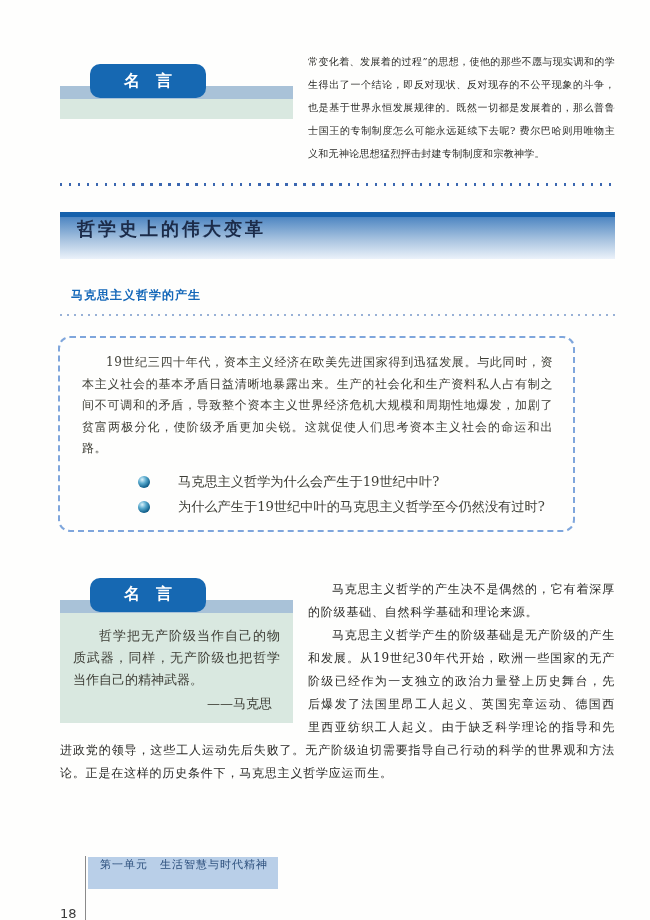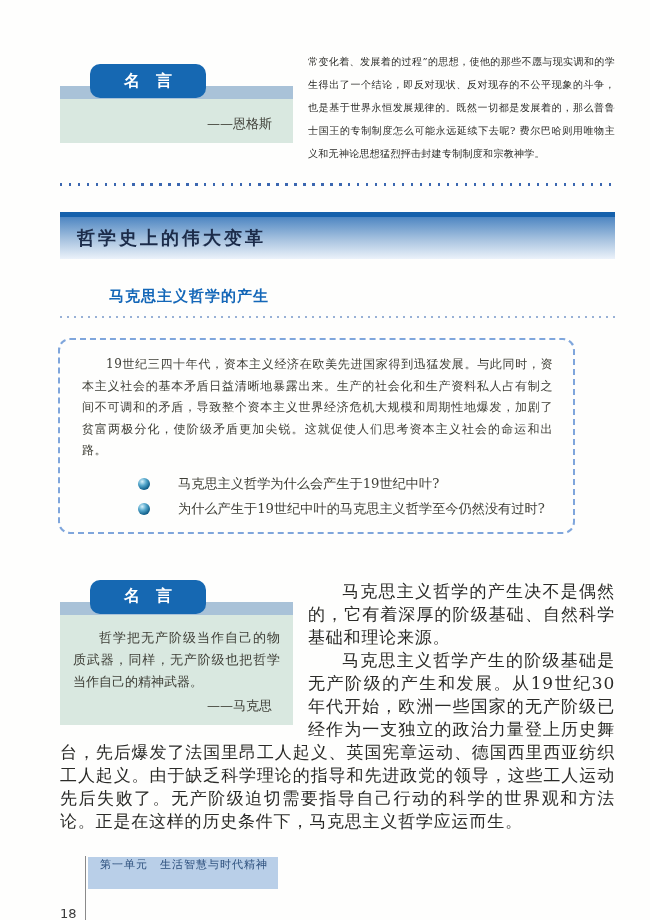--- a/index.html
+++ b/index.html
@@ -23,41 +23,41 @@
 
   
   .sep{height:3px;margin:18px 35px 0 60px;
        background-image:repeating-linear-gradient(90deg,#3b67b0 0 2.5px,transparent 2.5px 9px);}
   .sep.light{height:2px;margin-top:10px;
        background-image:repeating-linear-gradient(90deg,#98b1d6 0 2px,transparent 2px 7px);}
 
   
   .banner{margin:26px 35px 0 60px;height:42px;border-top:5px solid #1561ac;
           background:linear-gradient(180deg,#4e86c2 0%,#a9c4e0 55%,#ebf2fa 100%);
-          display:flex;align-items:center;}
+          display:flex;align-items:flex-start;}
   .banner-title{margin-left:17px;font-size:18px;font-weight:bold;color:#1c2c4a;letter-spacing:3px;}
 
-  .subheading{margin:28px 0 0 109px;font-size:15px;font-weight:bold;color:#1467b8;
+  .subheading{margin:28px 0 0 71px;font-size:12px;font-weight:bold;color:#1467b8;
               font-family:"DejaVu Sans","Liberation Sans",sans-serif;letter-spacing:1px;}
 
   
   .dashed-box{margin:20px 75px 0 58px;border:2px dashed #7fa6dc;border-radius:12px;
               padding:14px 20px 8px 22px;}
   .box-para{margin:0;font-size:12px;line-height:21.5px;text-align:justify;text-indent:2em;
             letter-spacing:0.5px;color:#3e3e36;}
   .questions{list-style:none;margin:12px 0 0 0;padding:0 0 0 56px;}
   .questions li{display:flex;align-items:flex-start;margin-bottom:5px;font-size:13.2px;
                 line-height:20px;color:#3e3e36;gap:16px;}
   .sphere{flex:none;width:12px;height:12px;border-radius:50%;margin:4px 12px 0 0;
           background:radial-gradient(circle at 35% 30%,#d9f2fb 0%,#56a8cc 35%,#13628d 70%,#083c5c 100%);}
 
   
   .bottom-section{padding:46px 35px 0 60px;}
   .qbox-wrap2{float:left;width:233px;height:148px;margin-right:15px;}
-  .body-para{margin:0;text-indent:2em;font-size:17px;line-height:23px;text-align:justify;
+  .body-para{margin:0;text-indent:2em;font-size:12px;line-height:23px;text-align:justify;
              letter-spacing:0.8px;color:#2b2b28;}
 
   
   .footer-num{position:absolute;left:60px;top:906px;font-size:13px;color:#3a3a3a;
               font-family:"DejaVu Sans","Liberation Sans",sans-serif;}
   .footer-line{position:absolute;left:85px;top:856px;width:1px;height:64px;background:#8a8a8a;}
   .footer-bar{position:absolute;left:88px;top:857px;width:178px;height:32px;background:#b9cfe8;
               color:#2c4f7c;font-size:11px;line-height:16px;padding-left:12px;
               font-family:"DejaVu Sans","Liberation Sans",sans-serif;letter-spacing:1px;}
 </style>
@@ -67,21 +67,20 @@
 <div class="page">
 
   <div class="top-section">
     <div class="qbox-wrap">
       <div class="qbox">
         <div class="qtab">
           <span>名　言</span>
         </div>
         <div class="qband"></div>
         <div class="qbody">
-          <p class="qattr">——恩格斯</p>
         </div>
       </div>
     </div>
     <p class="cont-para">常变化着、发展着的过程”的思想，使他的那些不愿与现实调和的学生得出了一个结论，即反对现状、反对现存的不公平现象的斗争，也是基于世界永恒发展规律的。既然一切都是发展着的，那么普鲁士国王的专制制度怎么可能永远延续下去呢? 费尔巴哈则用唯物主义和无神论思想猛烈抨击封建专制制度和宗教神学。</p>
   </div>
 
   <div class="sep"></div>
 
   <div class="banner">
     <span class="banner-title">哲学史上的伟大变革</span>

